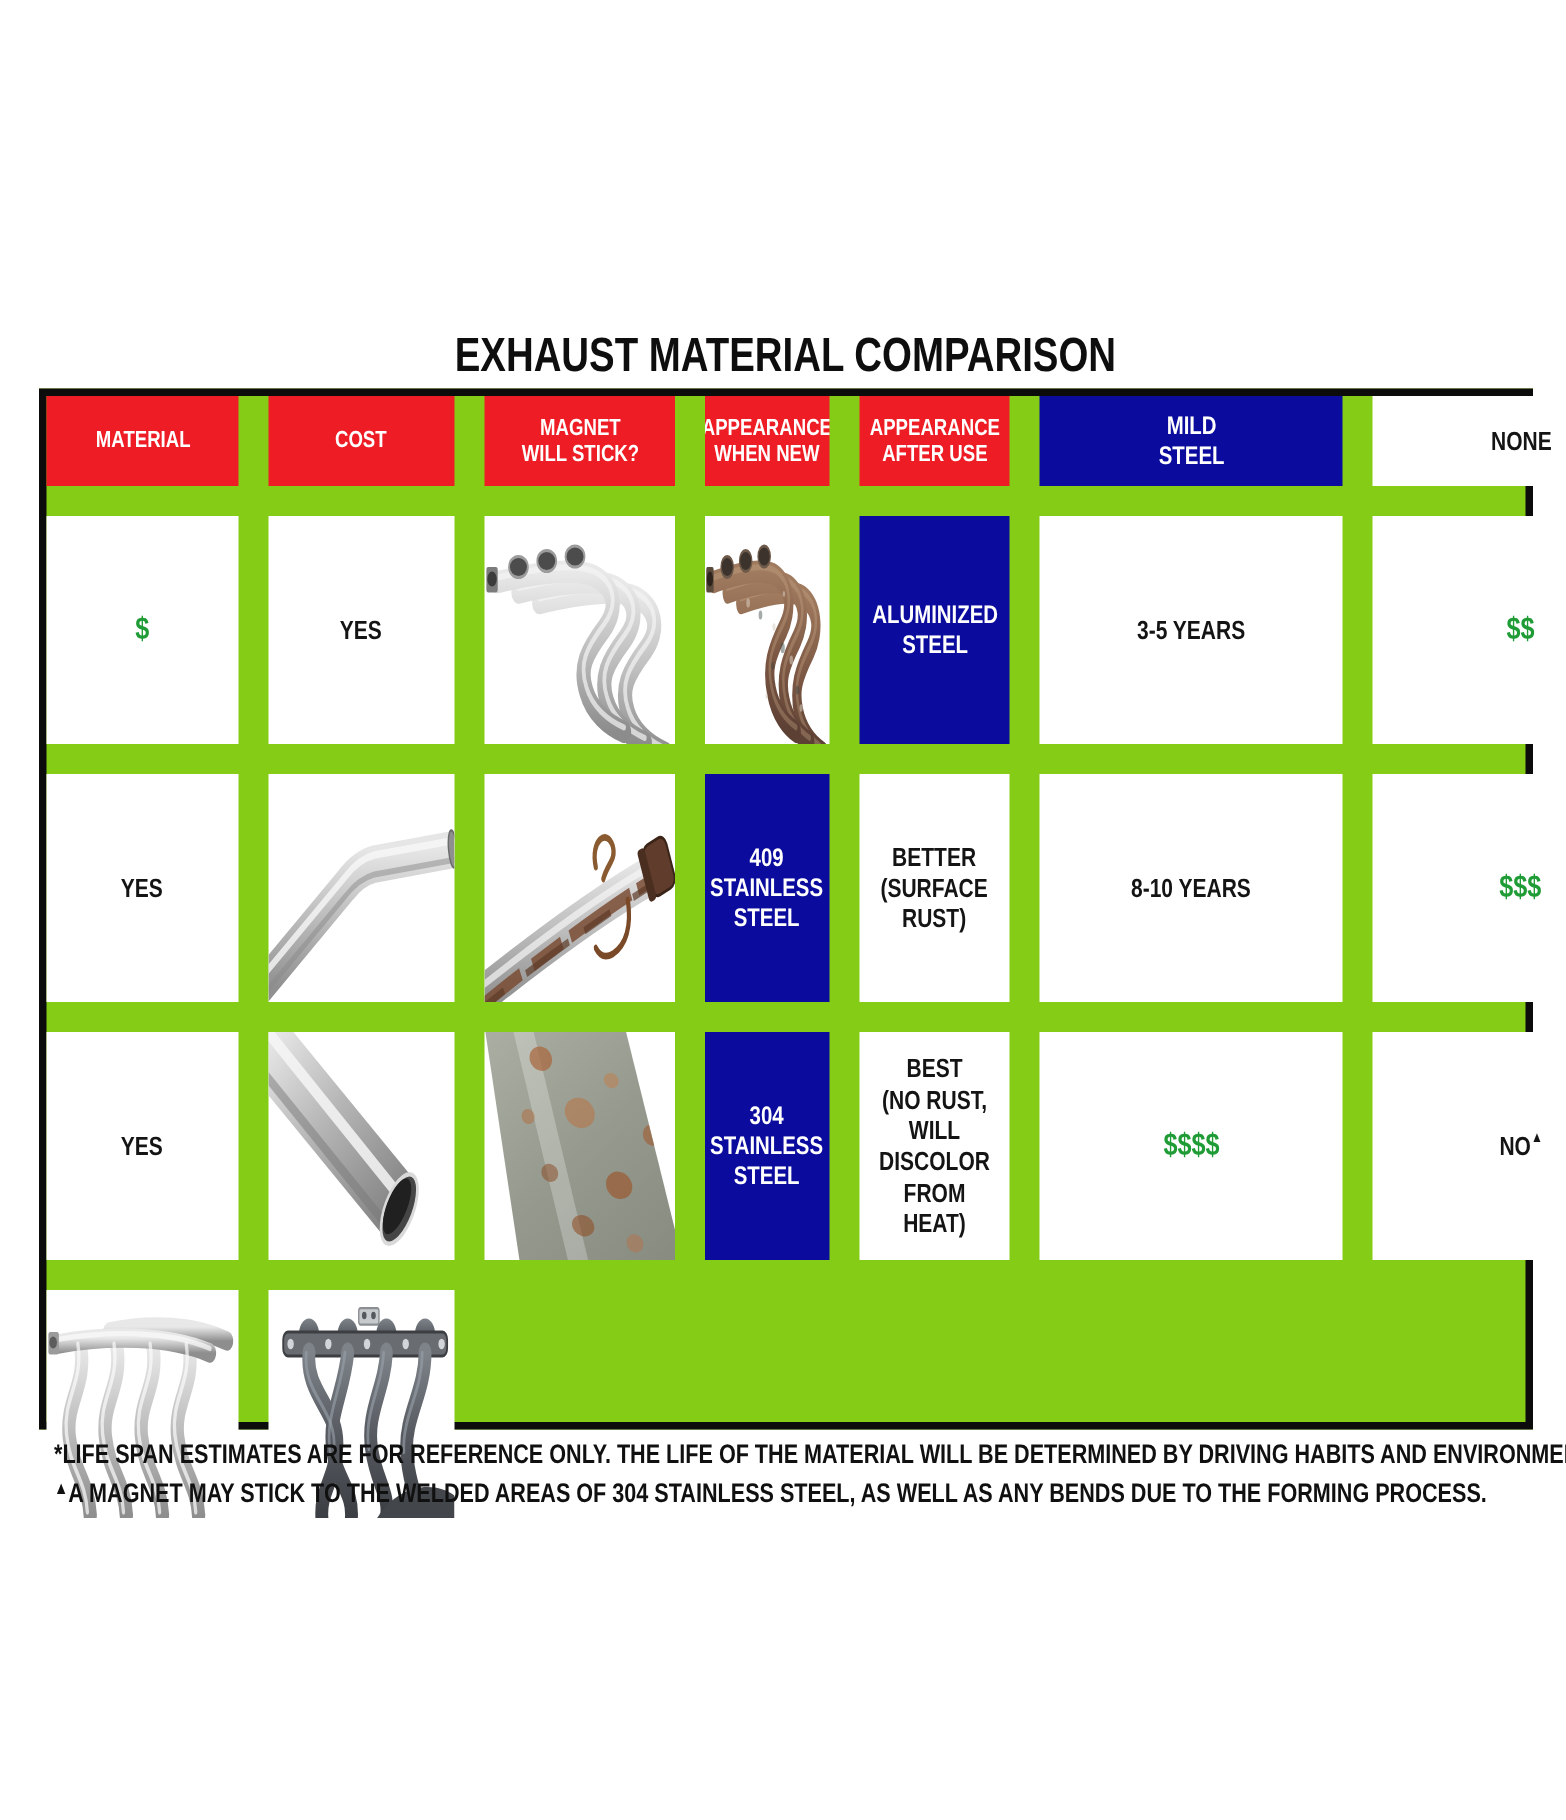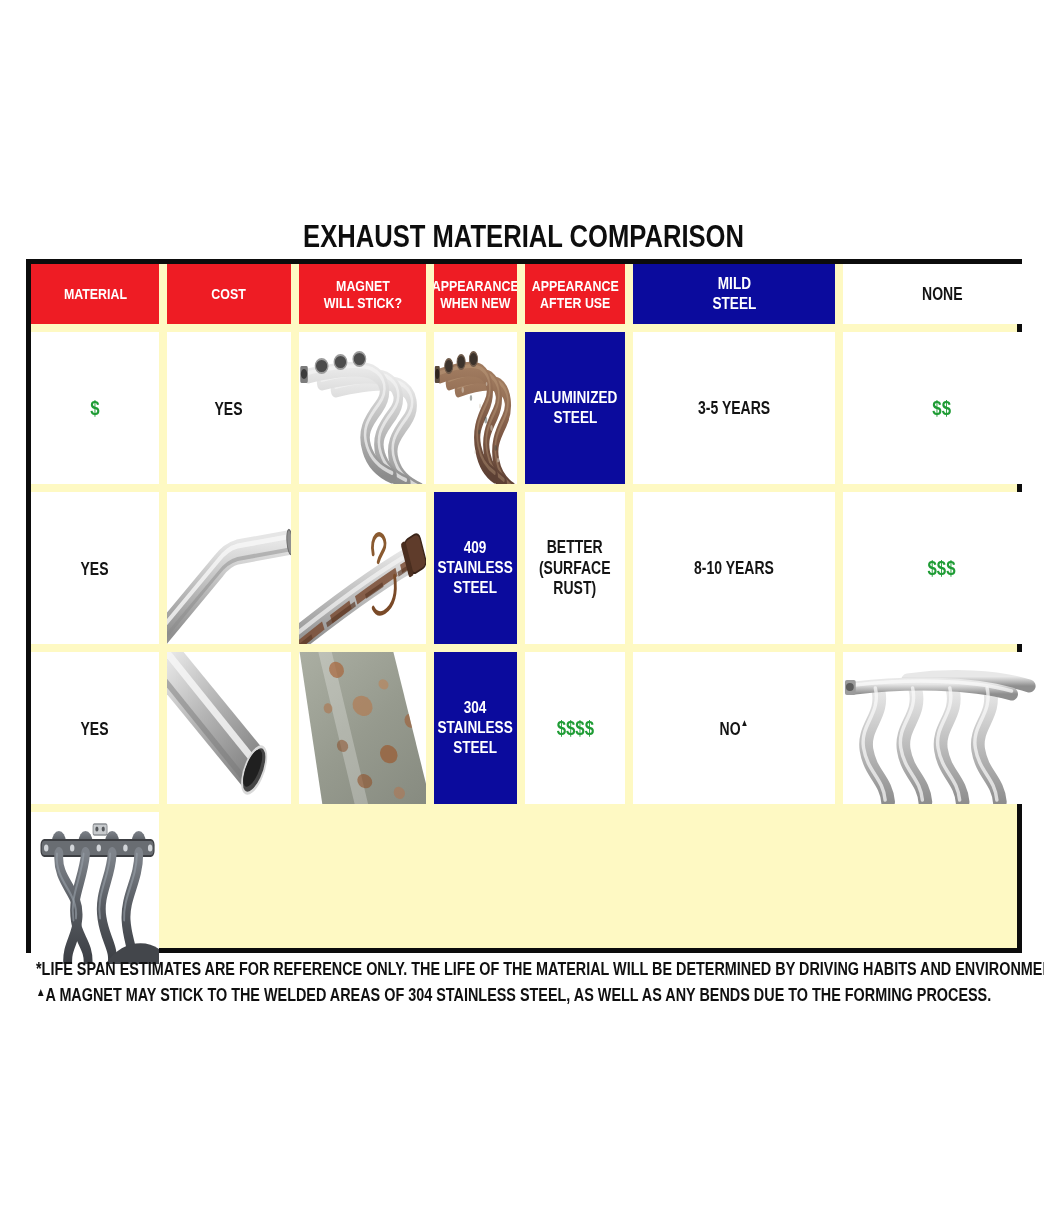--- a/index.html
+++ b/index.html
@@ -10,25 +10,25 @@
   .cond { display:inline-block; transform:scaleX(0.80); transform-origin:50% 50%; white-space:pre-line; }
   .cond-left { display:inline-block; transform:scaleX(0.80); transform-origin:0 50%; white-space:pre; }
 
   .title {
     position:absolute; left:26px; top:218px; width:996px; text-align:center;
     font-size:32px; font-weight:bold; letter-spacing:0px; color:#0e0e0e;
   }
 
   .grid {
     position:absolute; left:26px; top:259px; width:996px; height:694px;
-    box-sizing:border-box; background:#fef9c3; border:5px solid #0c0c0c;
+    box-sizing:border-box; background:#84cc16; border:5px solid #0c0c0c;
     display:grid;
     grid-template-columns:128px 124px 127px 83px 100px 202px 198px;
     grid-template-rows:60px 152px 152px 152px 152px;
-    gap:8px;
+    gap:20px;
   }
   .cell {
     background:#ffffff; display:flex; align-items:center; justify-content:center;
     text-align:center; overflow:hidden;
   }
   .th { background:#ee1c24; color:#ffffff; font-weight:bold; font-size:15.5px; line-height:1.12; }
   .mat { background:#0b0b9d; color:#ffffff; font-weight:bold; font-size:17px; line-height:1.18; }
   .val { color:#141414; font-weight:bold; font-size:17.5px; line-height:1.18; }
   .cost { color:#1f9c35; font-weight:bold; font-size:21px; }
   .sup { font-size:10px; vertical-align:9px; font-weight:bold; }
@@ -261,20 +261,26 @@
             <ellipse cx="168" cy="132" rx="9" ry="6" fill="#b5724a" opacity="0.5"></ellipse>
           </g>
         </g>
       </svg>
     </div>
 
     <div class="cell mat">
         <span class="cond">304
 STAINLESS
 STEEL</span>
+      </div>
+    <div class="cell val">
+        <span class="cond">BEST
+(NO RUST,
+WILL DISCOLOR
+FROM HEAT)</span>
       </div>
     <div class="cell cost">
         <span class="cond">$$$$</span>
       </div>
     <div class="cell val">
         <span class="cond"><span>NO</span><span class="sup">▲</span></span>
       </div>
     <div class="cell photo" aria-label="new-304-stainless-headers-photo">
       <svg viewBox="0 0 202 152" preserveAspectRatio="none">
         <defs>

